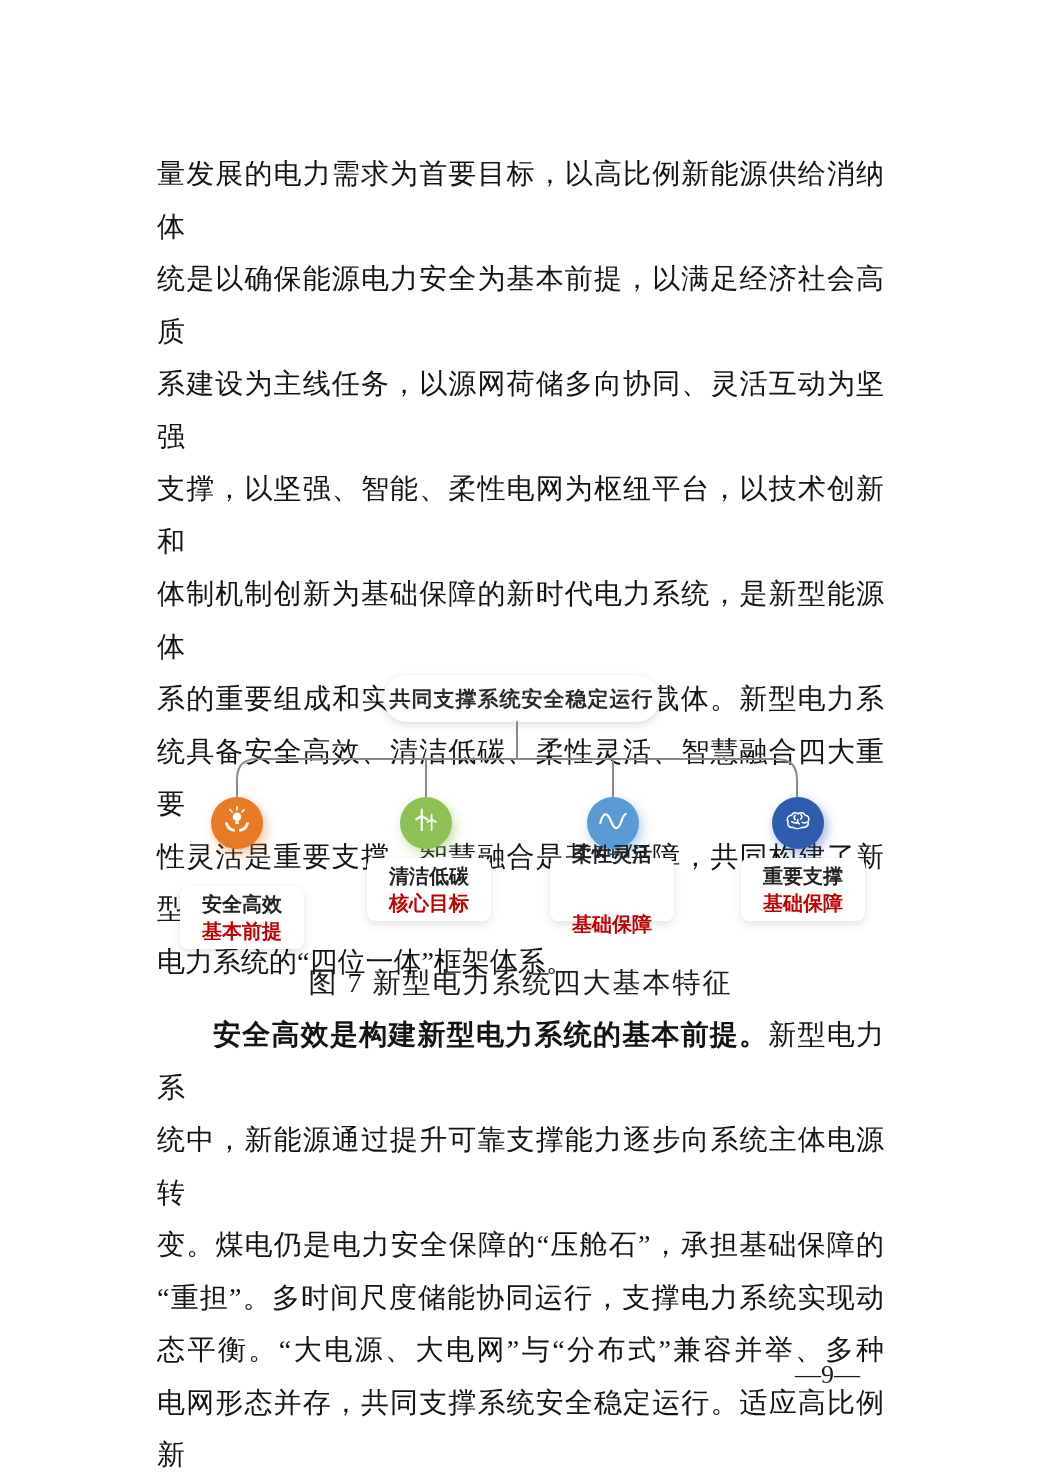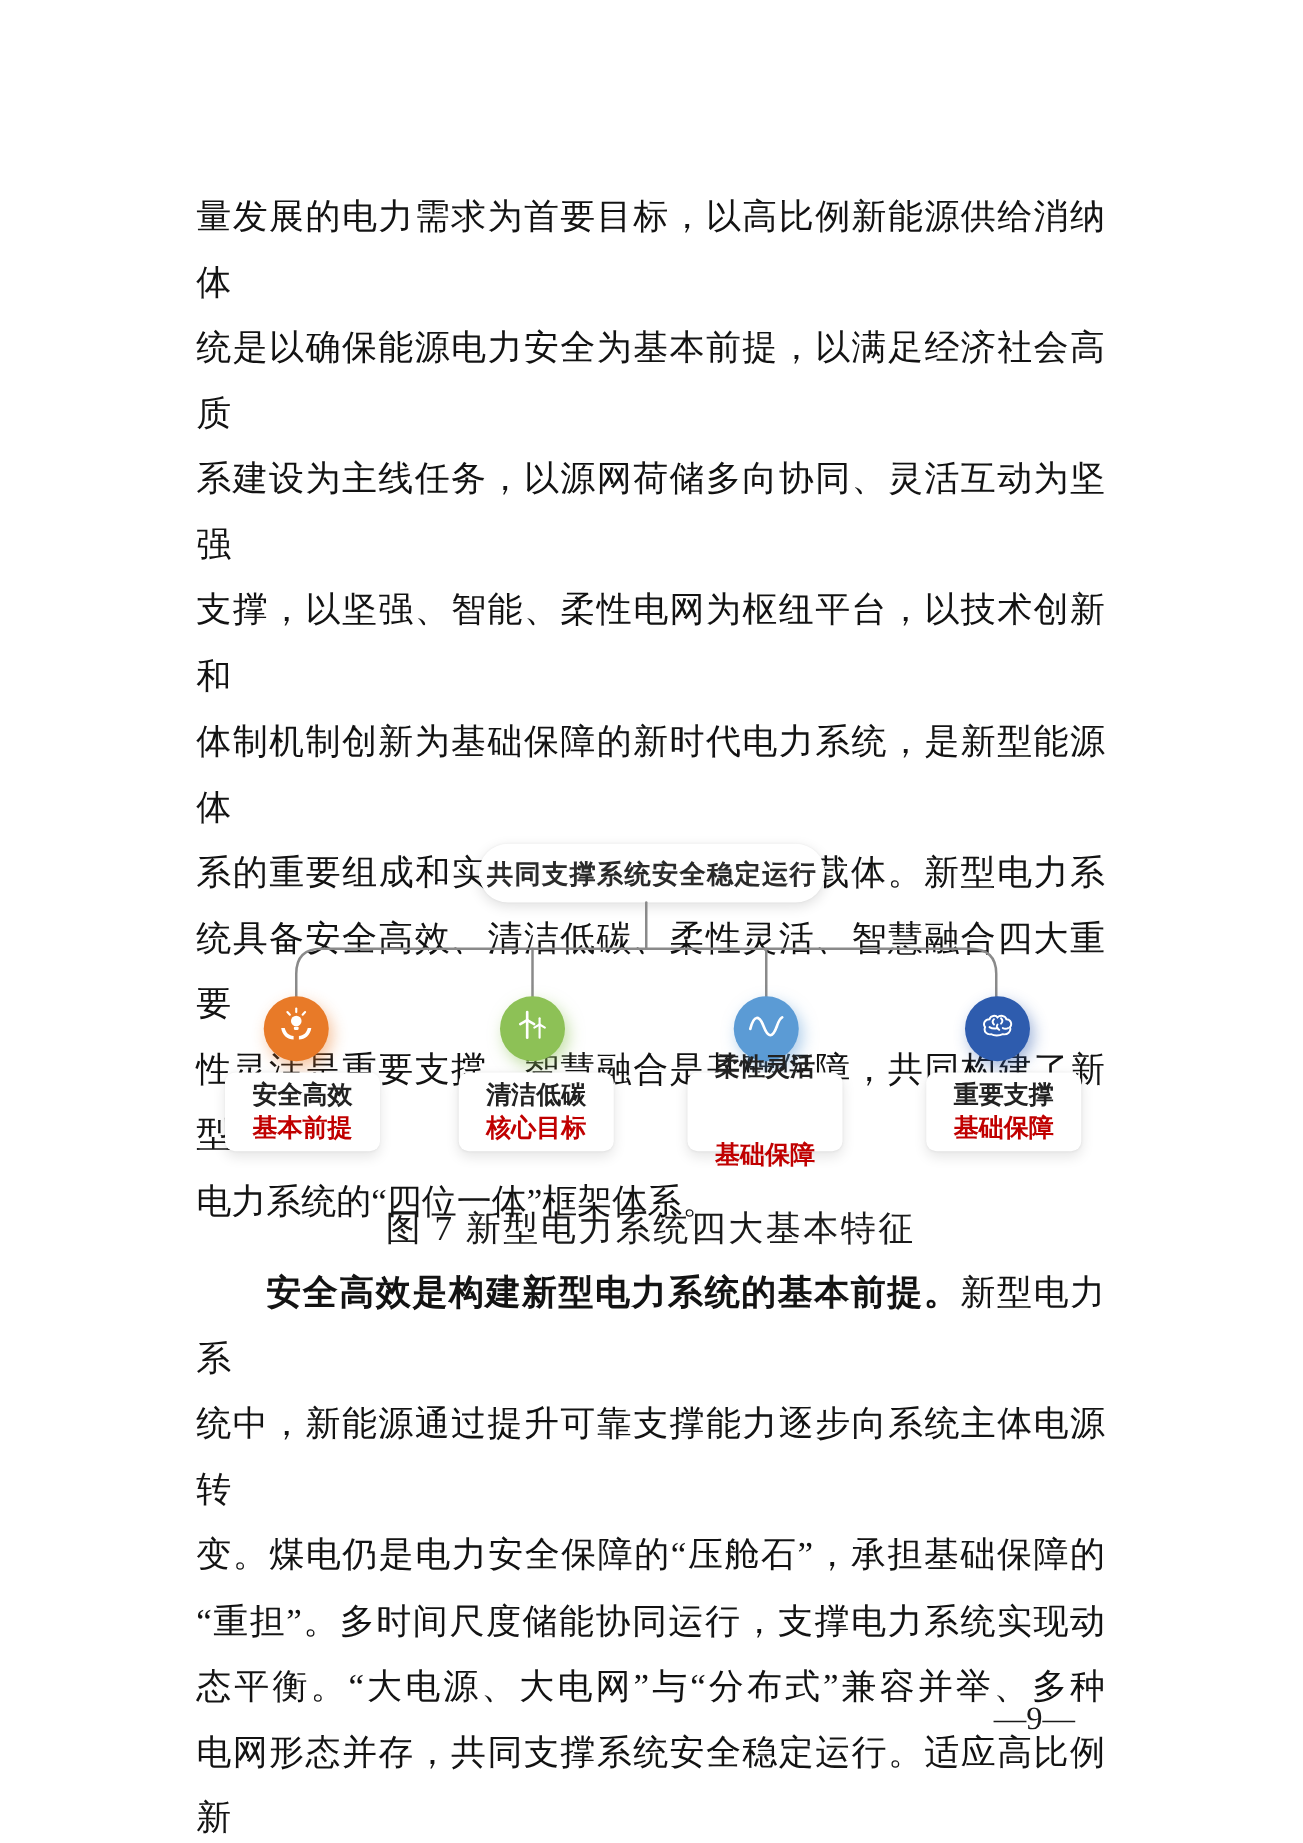--- a/index.html
+++ b/index.html
@@ -92,21 +92,21 @@
             <line x1="14" y1="8" x2="16.8" y2="11"></line>
             <line x1="34" y1="8" x2="31.2" y2="11"></line>
           </g>
           <circle cx="24" cy="18" r="6" fill="#fff"></circle>
           <rect x="21.3" y="24.5" width="5.4" height="3.6" rx="1.2" fill="#fff"></rect>
           <path d="M7 26 C8 34 14 39 21 39 L21 35 C16 35 12 31 11 26 Z" fill="#fff"></path>
           <path d="M41 26 C40 34 34 39 27 39 L27 35 C32 35 36 31 37 26 Z" fill="#fff"></path>
         </svg>
       </span>
     </div>
-    <div class="node-card" style="left:180px;">
+    <div class="node-card" style="left:180px;margin-top:28px;">
       <span class="ttl">安全高效</span>
       <span class="sub">基本前提</span>
     </div>
 
     <div class="node-circle" style="left: 400px; box-shadow: rgba(141, 193, 86, 0.5) 3px 5px 12px; background-color: rgb(141, 193, 86);">
       <span>
         <svg width="34" height="34" viewBox="0 0 48 48">
           <g stroke="#fff" stroke-linecap="round">
             <g stroke-width="3">
               <line x1="18" y1="17" x2="18" y2="8"></line>

